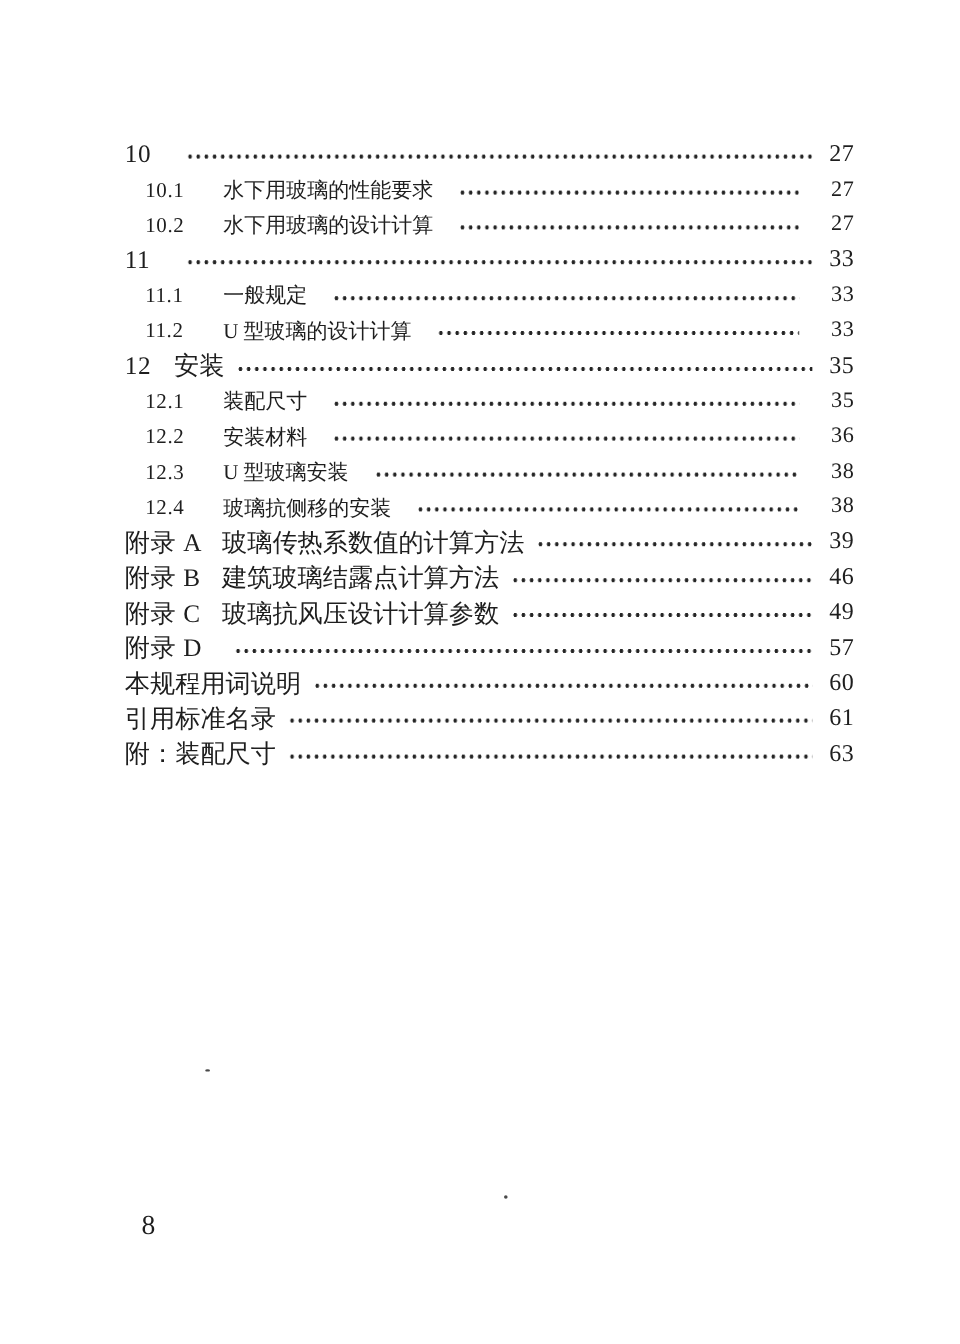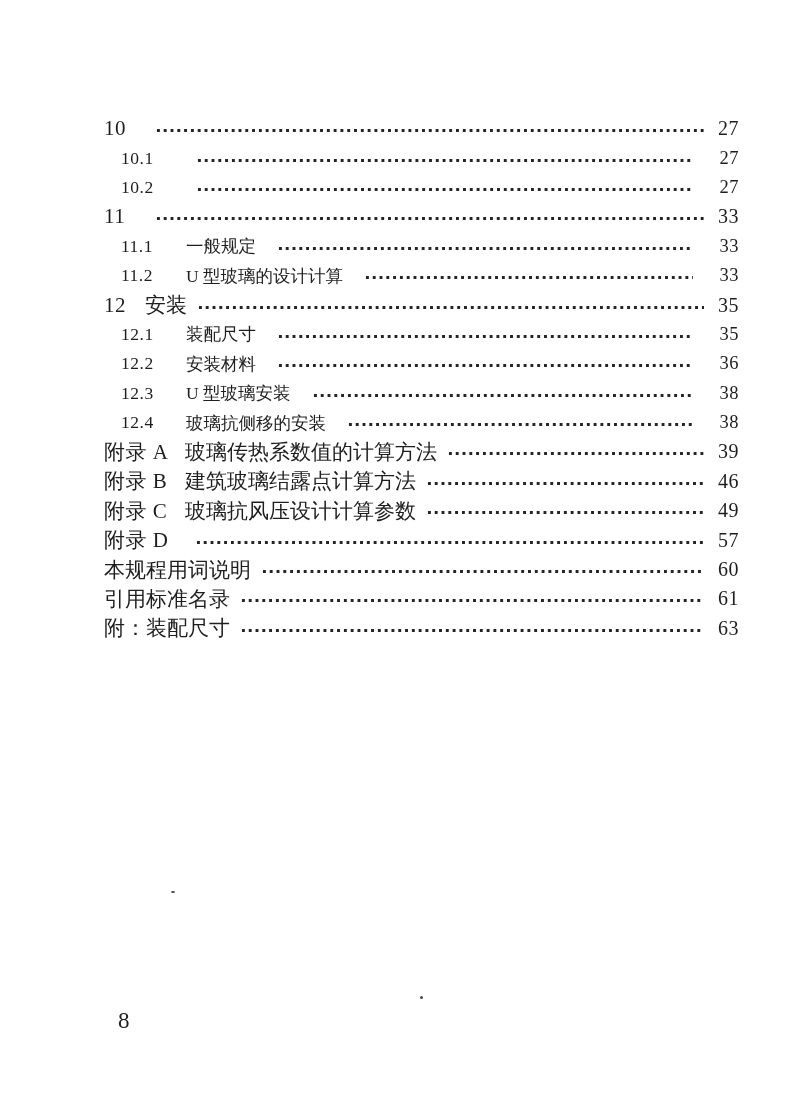--- a/index.html
+++ b/index.html
@@ -19,21 +19,21 @@
     position: absolute;
     top: 114px;
     left: 0;
     right: 0;
   }
 
   .toc-row {
     display: flex;
     align-items: center;
     height: 29.4px;
-    padding-right: 61px;
+    padding-right: 88px;
     white-space: nowrap;
   }
 
   .toc-row.chapter,
   .toc-row.appendix,
   .toc-row.plain {
     padding-left: 104px;
     font-size: 21px;
   }
 
@@ -92,25 +92,27 @@
 <div class="sheet">
 
   <div class="toc" id="toc">
       <div class="toc-row chapter">
         <span class="toc-num">10</span>
         <span class="toc-leader"></span>
         <span class="toc-page">27</span>
       </div>
       <div class="toc-row section">
         <span class="toc-num">10.1</span>
+        <span class="toc-title">水下用玻璃的性能要求</span>
         <span class="toc-leader"></span>
         <span class="toc-page">27</span>
       </div>
       <div class="toc-row section">
         <span class="toc-num">10.2</span>
+        <span class="toc-title">水下用玻璃的设计计算</span>
         <span class="toc-leader"></span>
         <span class="toc-page">27</span>
       </div>
       <div class="toc-row chapter">
         <span class="toc-num">11</span>
         <span class="toc-leader"></span>
         <span class="toc-page">33</span>
       </div>
       <div class="toc-row section">
         <span class="toc-num">11.1</span>

